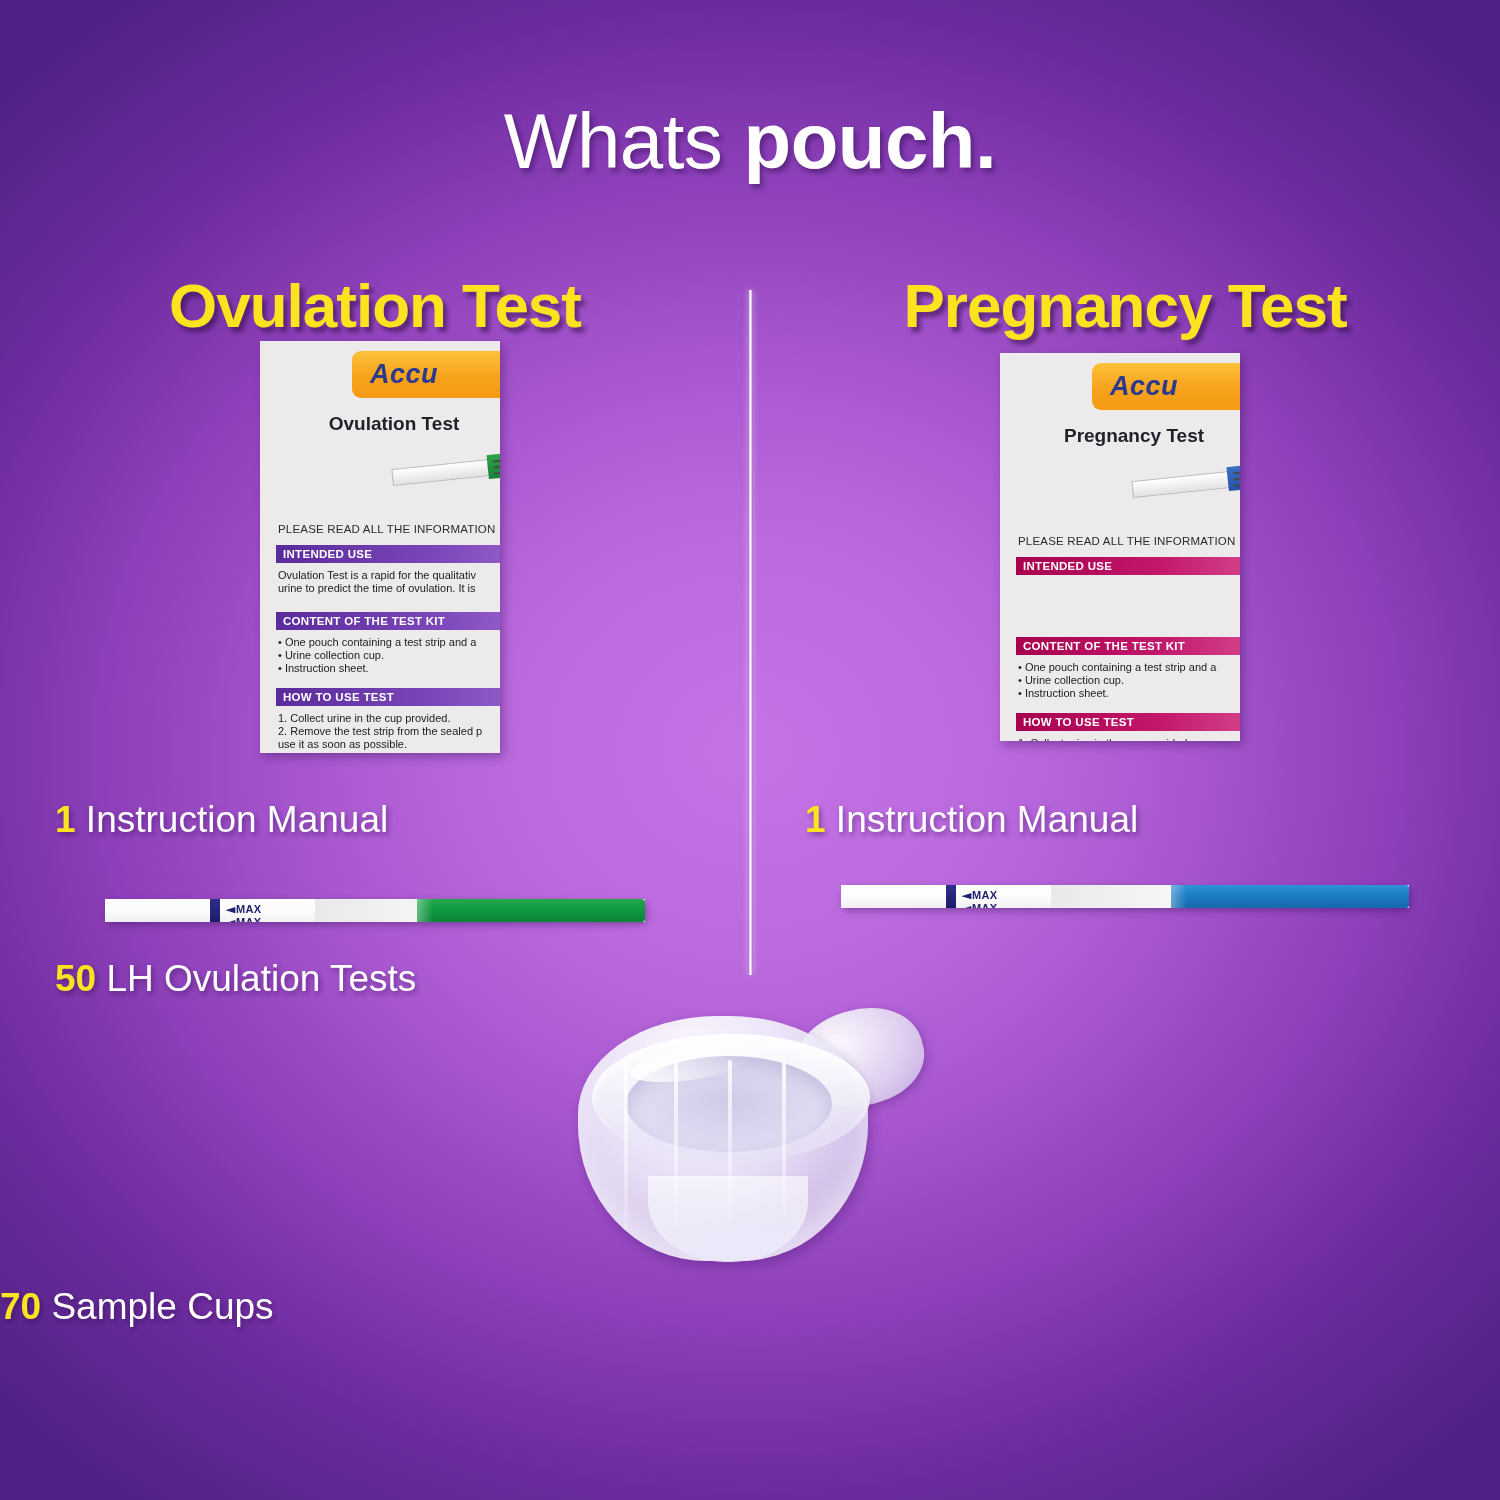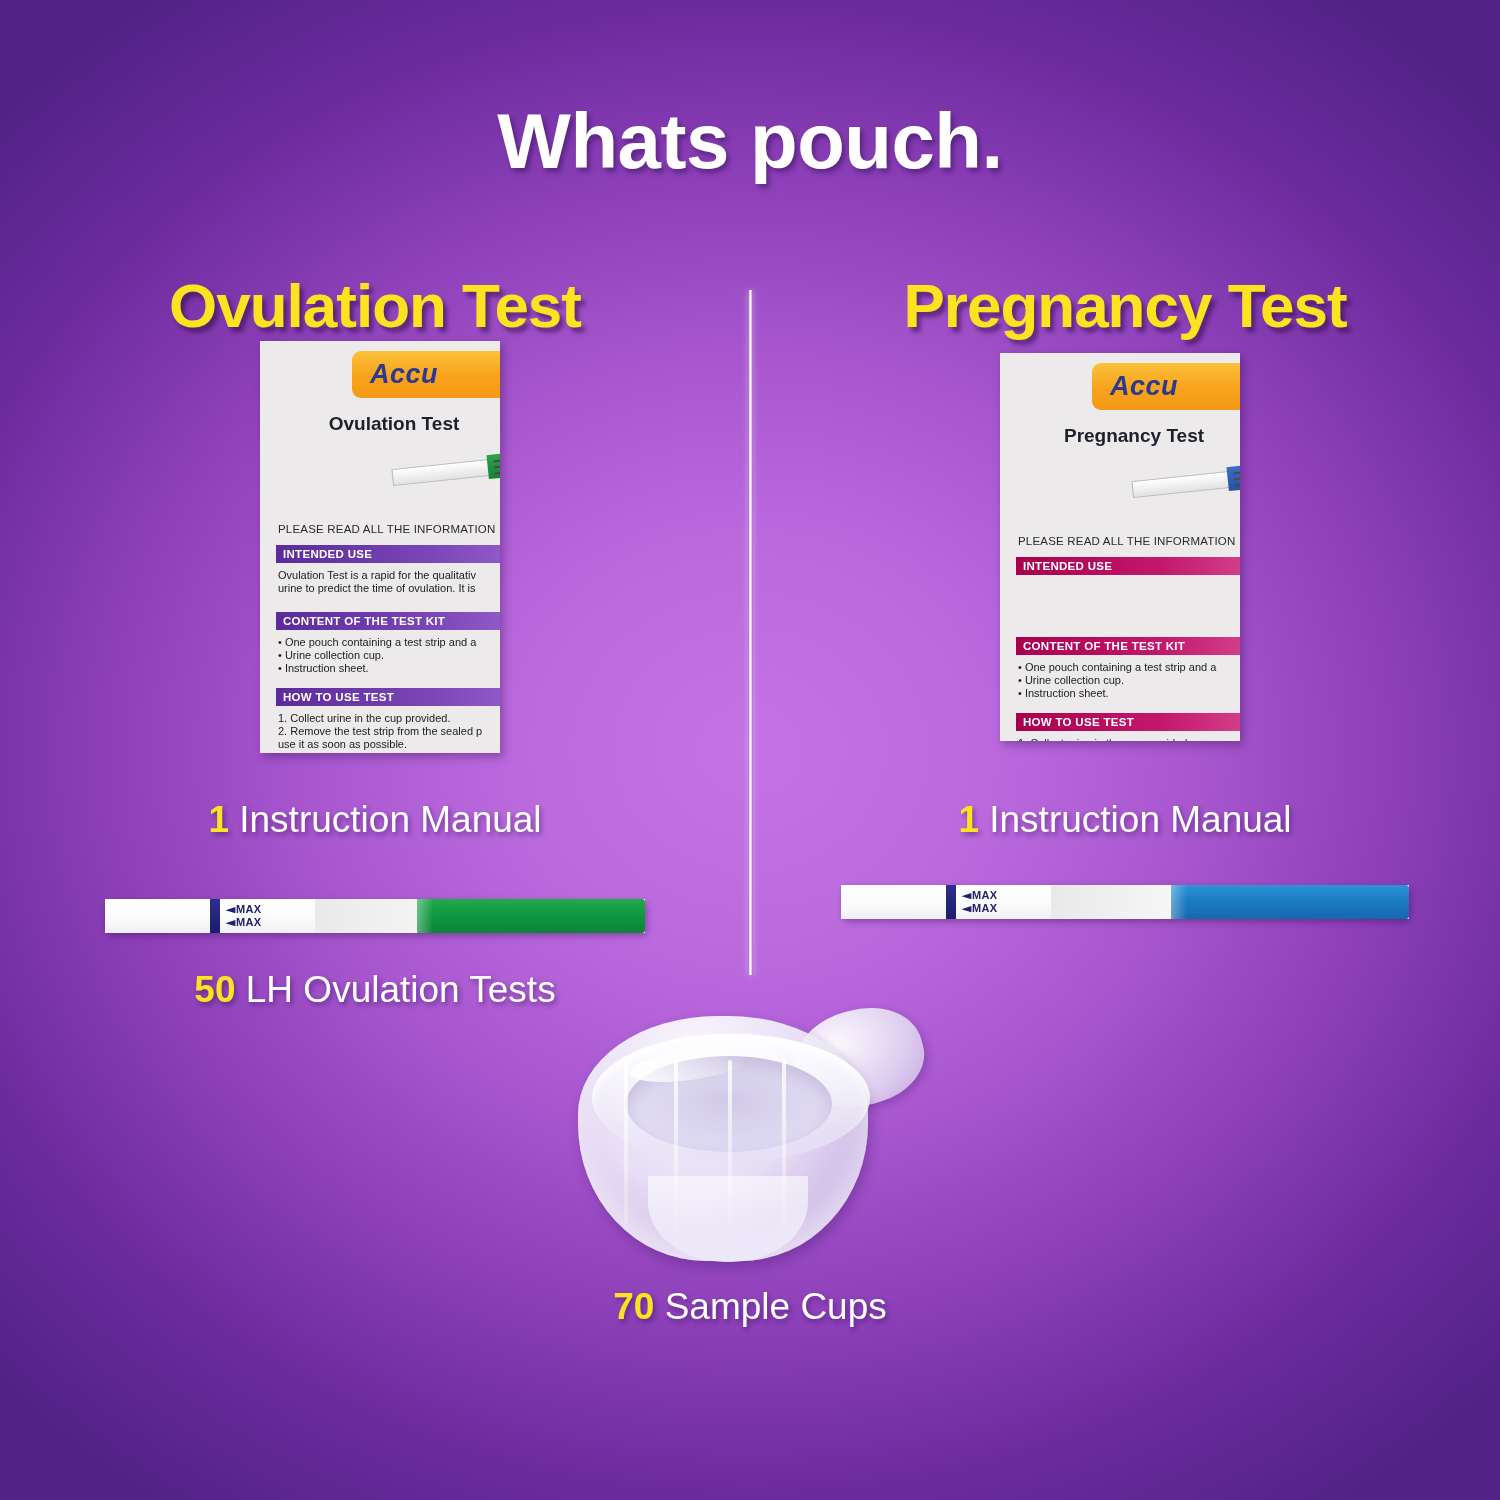--- a/index.html
+++ b/index.html
@@ -16,21 +16,21 @@
     overflow:hidden;
   }
 
   
   .page-title{
     position:absolute;left:0;top:96px;width:100%;text-align:center;
     font-size:78px;color:#ffffff;letter-spacing:-0.5px;
     text-shadow:3px 4px 5px rgba(40,10,70,.45);
     white-space:nowrap;
   }
-  .page-title .light{font-weight:700;margin-top:8px;}
+  .page-title .light{font-weight:400;margin-top:8px;}
   .page-title .bold{font-weight:700;}
 
   
   .col{position:absolute;top:270px;width:640px;}
   .col-left{left:55px;}
   .col-right{left:805px;}
   .section-title{
     text-align:center;font-size:62px;font-weight:700;color:#fbe41f;
     text-shadow:4px 5px 4px rgba(45,12,70,.55);
     letter-spacing:-1px;white-space:nowrap;
@@ -100,28 +100,28 @@
   .sec-head.purple{background:linear-gradient(to right,#5b2b9b 0%,#7b46b8 60%,#9a63cf 100%);}
   .sec-head.magenta{background:linear-gradient(to right,#a8004f 0%,#c3176b 55%,#d94f95 100%);}
   .sec-body{
     position:absolute;left:18px;width:280px;
     font-size:11px;color:#1c1c1c;line-height:13.2px;white-space:nowrap;
   }
   .sec-body div{white-space:nowrap;}
 
   
   .caption{
-    text-align:center;font-size:37px;color:#ffffff;font-weight:300;
+    text-align:left;font-size:37px;color:#ffffff;font-weight:300;
     text-shadow:2px 3px 5px rgba(40,10,70,.45);white-space:nowrap;
   }
   .caption .num{color:#fbe41f;font-weight:700;}
 
   
   .strip{
-    position:relative;height:34px;margin:18px auto;
+    position:relative;height:23px;margin:18px auto;
     box-shadow:2px 3px 7px rgba(40,10,70,.35);
     border-radius:6px;
   }
   .strip .pad{
     position:absolute;left:0;top:0;bottom:0;width:105px;
     background:linear-gradient(to bottom,#ffffff 0%,#fbfbfb 55%,#efeff3 100%);
   }
   .strip .blueband{
     position:absolute;top:0;bottom:0;left:105px;width:10px;
     background:linear-gradient(to bottom,#2e2f8e,#1b1c6a);

